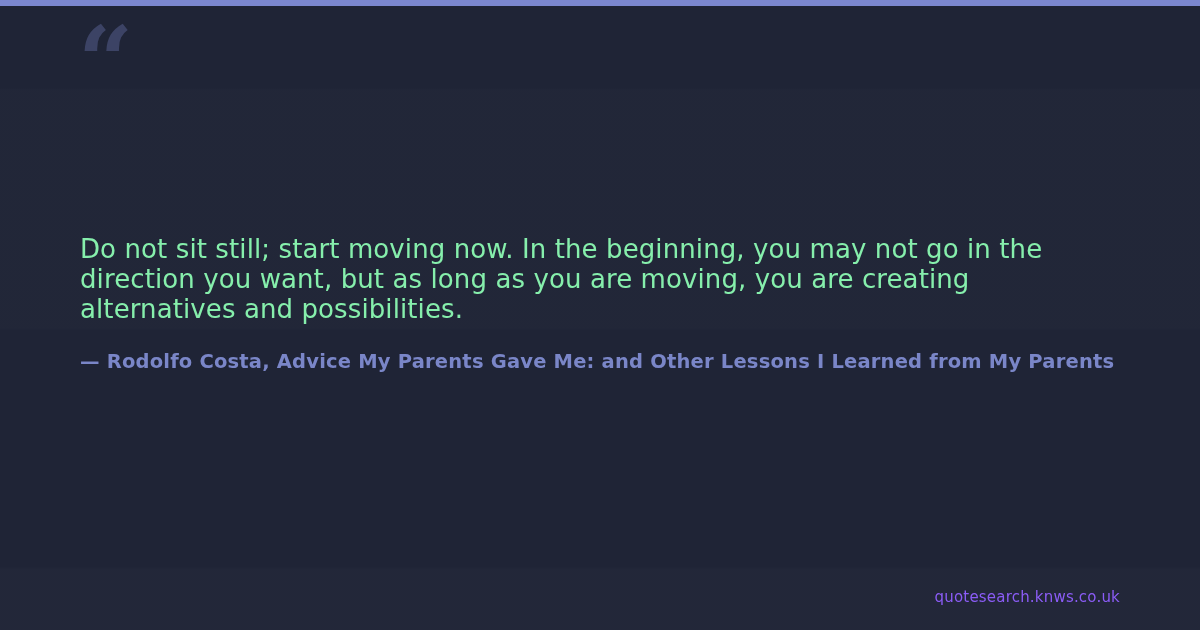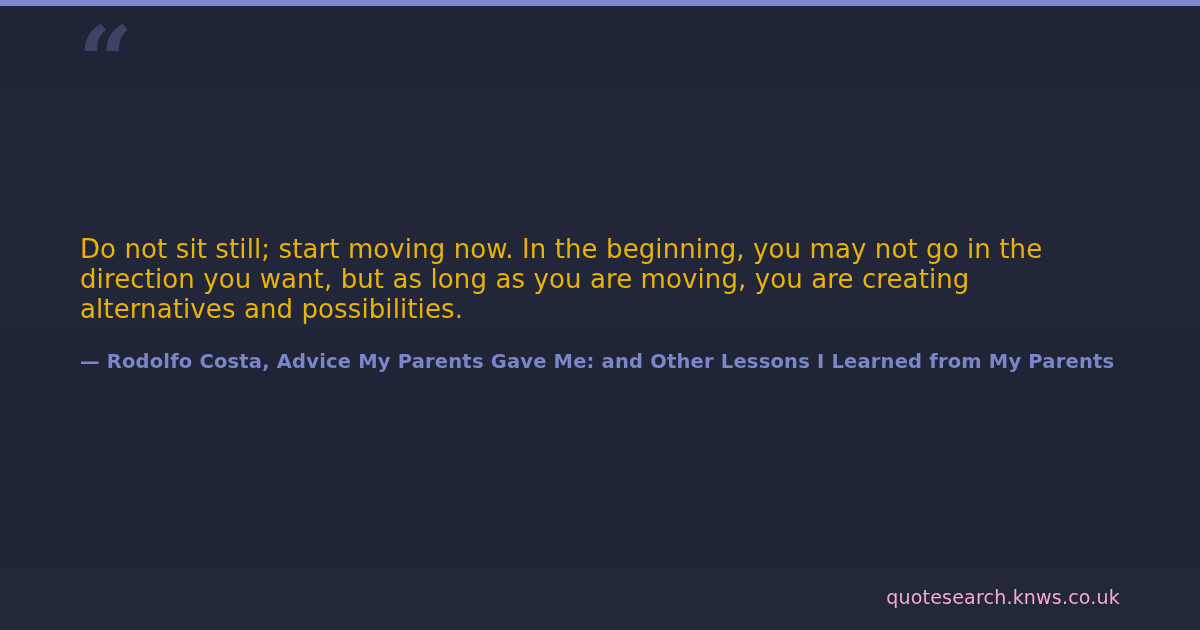--- a/index.html
+++ b/index.html
@@ -60,21 +60,21 @@
   }
 
   .quote-text {
     position: absolute;
     left: 80px;
     top: 234px;
     width: 1010px;
     font-size: 26px;
     line-height: 30px;
     font-weight: 400;
-    color: #eab308;
+    color: #86efac;
     letter-spacing: 0.1px;
   }
 
   .attribution {
     position: absolute;
     left: 80px;
     top: 348px;
     width: 1130px;
     font-size: 19.5px;
     line-height: 28px;
@@ -82,24 +82,24 @@
     color: #7a86c8;
     letter-spacing: 0.2px;
     white-space: nowrap;
     overflow: hidden;
   }
 
   .watermark {
     position: absolute;
     right: 80px;
     bottom: 24px;
-    font-size: 19px;
+    font-size: 15px;
     line-height: 18px;
     font-weight: 400;
-    color: #f9a8d4;
+    color: #8b5cf6;
     letter-spacing: 0.2px;
   }
 </style>
 </head>
 <body>
 
 <div class="card">
 
   <div class="accent-bar"></div>
 

